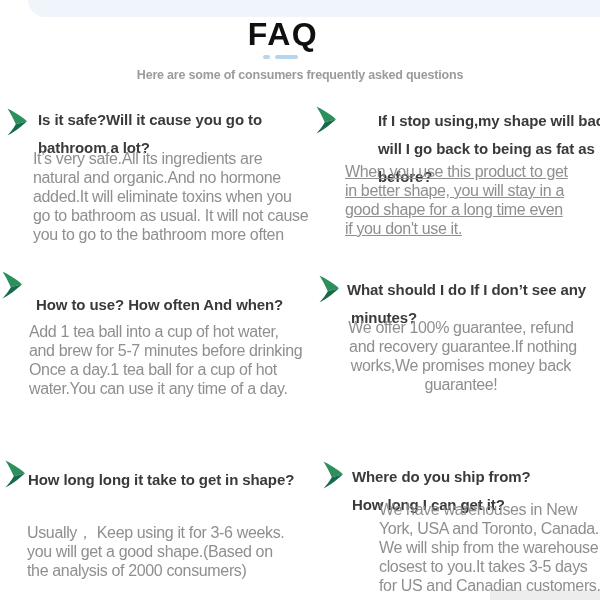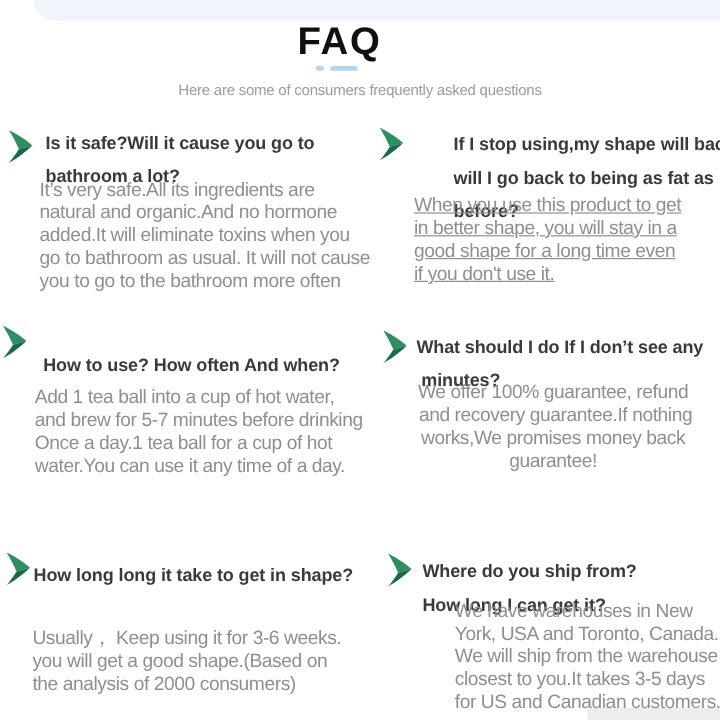--- a/index.html
+++ b/index.html
@@ -28,21 +28,21 @@
   .dash-row {
     position: absolute; top: 55px; left: 0; width: 100%;
     display: flex; justify-content: center; align-items: center; gap: 5px;
     transform: translateX(-20px);
   }
   .dash-s { width: 7px; height: 4px; border-radius: 2px; background: var(--dash, #b5d4ee); }
   .dash-l { width: 23px; height: 4px; border-radius: 2px; background: var(--dash, #b5d4ee); }
   .subtitle {
     position: absolute; top: 68px; left: 0; width: 100%;
     text-align: center;
-    font-size: 12.5px; font-weight: 400; letter-spacing: -0.2px;
+    font-size: 12.5px; font-weight: 700; letter-spacing: -0.2px;
     color: var(--subtitle-text, #9b9b9b);
   }
   .arrow { position: absolute; width: 24px; height: 28px; }
   .arrow svg { display: block; width: 100%; height: 100%; }
   .q {
     position: absolute;
     font-size: 15px; font-weight: 700; line-height: 28px;
     letter-spacing: -0.1px; white-space: pre;
     color: var(--question-text, #3a3a3a);
   }

